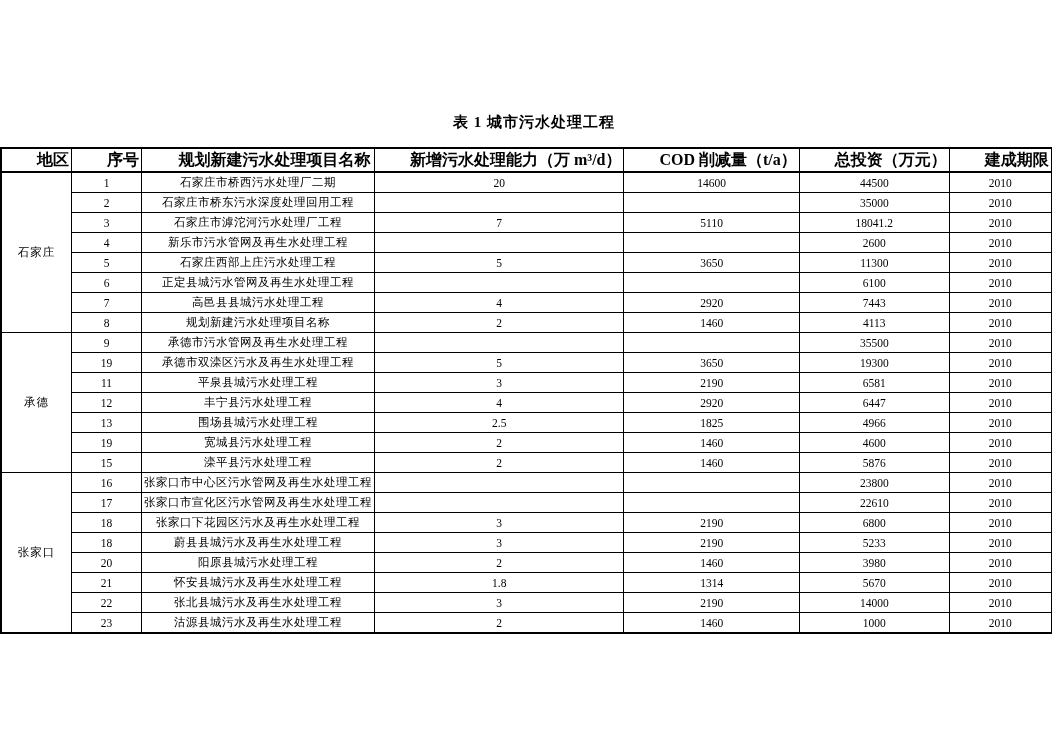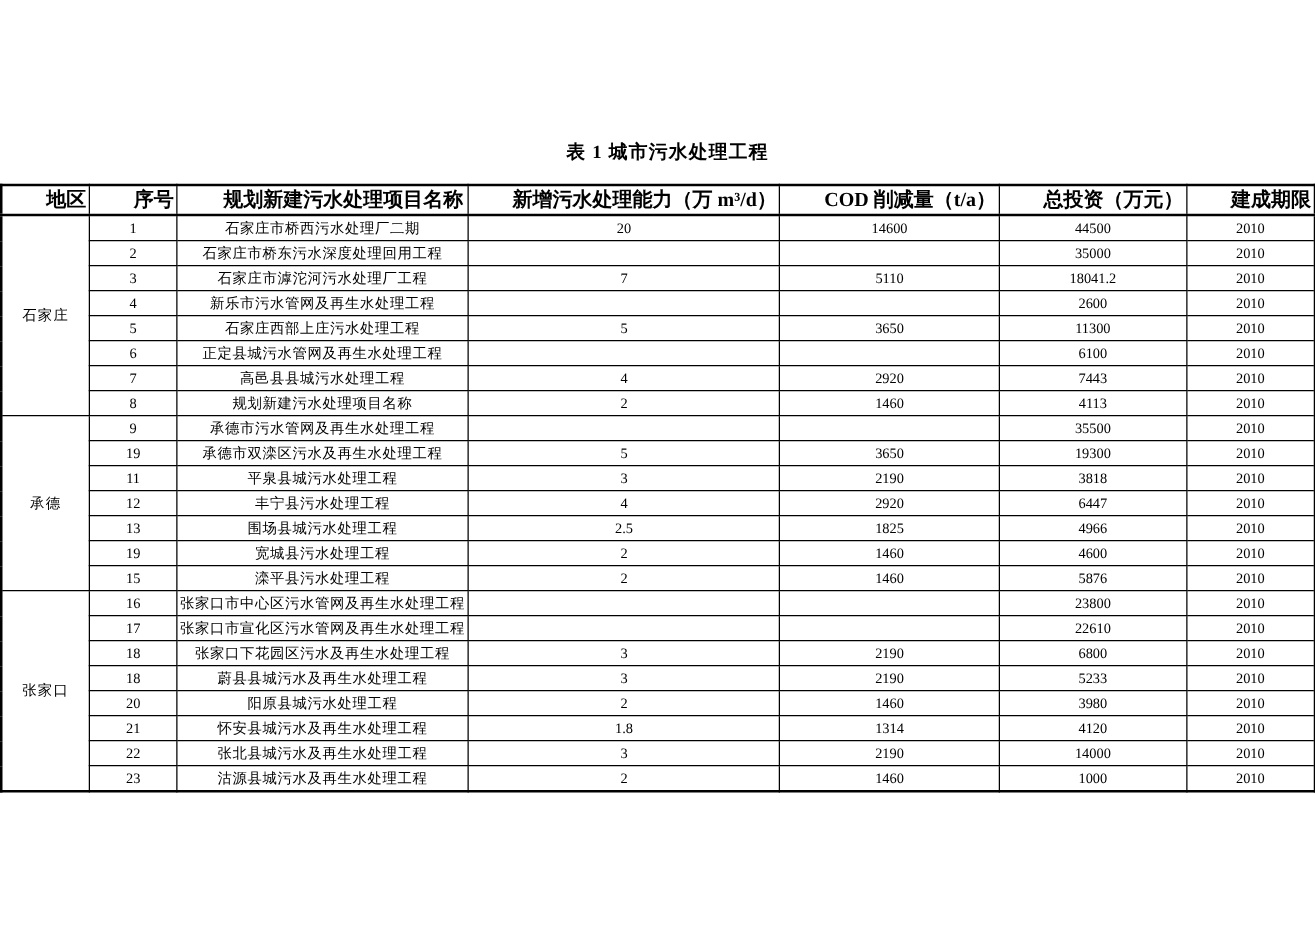--- a/index.html
+++ b/index.html
@@ -175,21 +175,21 @@
           <td class="capacity-cell">5</td>
           <td class="cod-reduction-cell">3650</td>
           <td class="investment-cell">19300</td>
           <td class="deadline-cell">2010</td>
         </tr>
         <tr>
           <td class="serial-cell">11</td>
           <td class="project-name-cell">平泉县城污水处理工程</td>
           <td class="capacity-cell">3</td>
           <td class="cod-reduction-cell">2190</td>
-          <td class="investment-cell">3818</td>
+          <td class="investment-cell">6581</td>
           <td class="deadline-cell">2010</td>
         </tr>
         <tr>
           <td class="serial-cell">12</td>
           <td class="project-name-cell">丰宁县污水处理工程</td>
           <td class="capacity-cell">4</td>
           <td class="cod-reduction-cell">2920</td>
           <td class="investment-cell">6447</td>
           <td class="deadline-cell">2010</td>
         </tr>
@@ -256,21 +256,21 @@
           <td class="capacity-cell">2</td>
           <td class="cod-reduction-cell">1460</td>
           <td class="investment-cell">3980</td>
           <td class="deadline-cell">2010</td>
         </tr>
         <tr>
           <td class="serial-cell">21</td>
           <td class="project-name-cell">怀安县城污水及再生水处理工程</td>
           <td class="capacity-cell">1.8</td>
           <td class="cod-reduction-cell">1314</td>
-          <td class="investment-cell">4120</td>
+          <td class="investment-cell">5670</td>
           <td class="deadline-cell">2010</td>
         </tr>
         <tr>
           <td class="serial-cell">22</td>
           <td class="project-name-cell">张北县城污水及再生水处理工程</td>
           <td class="capacity-cell">3</td>
           <td class="cod-reduction-cell">2190</td>
           <td class="investment-cell">14000</td>
           <td class="deadline-cell">2010</td>
         </tr>

